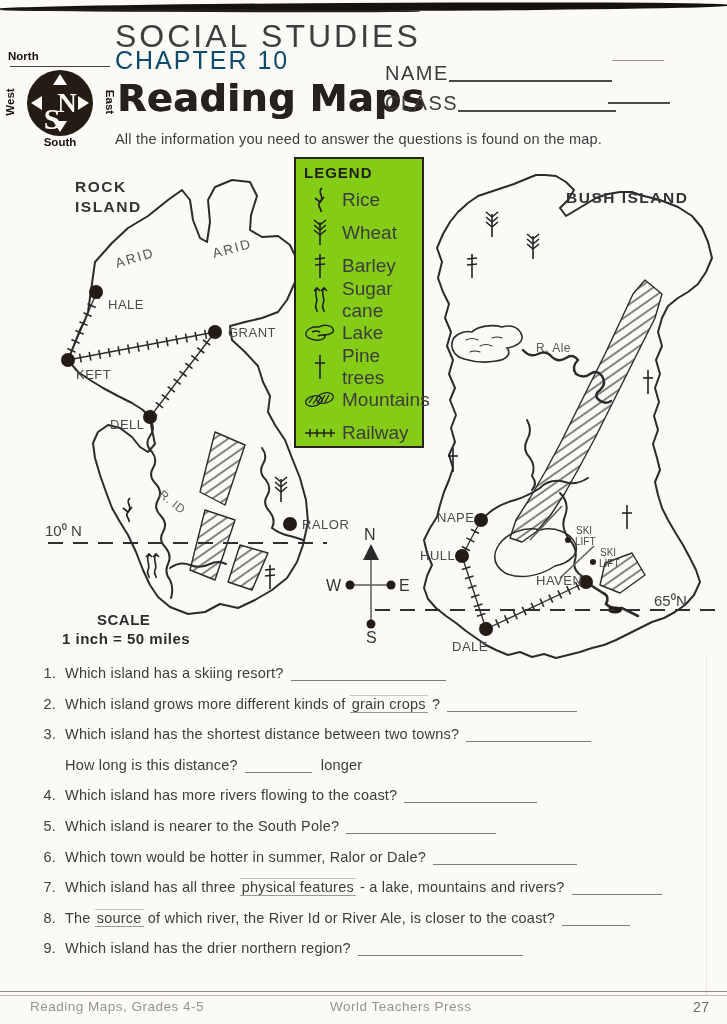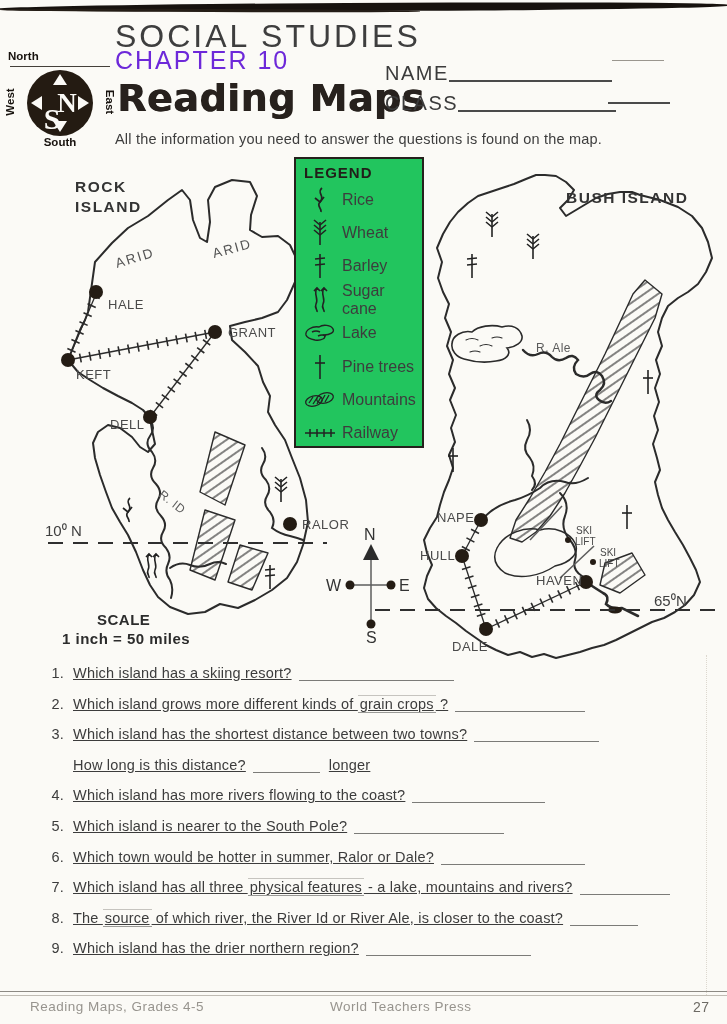--- a/index.html
+++ b/index.html
@@ -8,62 +8,62 @@
     background:#fbfaf6;
     font-family:"Liberation Sans", sans-serif;
     color:#3c3c3c;
   }
   
   .scan-streak{position:absolute;left:-6px;top:3px;width:740px;height:8px;background:#17120e;border-radius:50% 40% 45% 50% / 60% 50% 55% 45%;transform:rotate(-0.25deg);z-index:10;}
   .scan-streak2{position:absolute;left:0;top:9px;width:420px;height:3px;background:#241d16;border-radius:40%;transform:rotate(0.2deg);z-index:10;}
   .edge-dots{position:absolute;left:706px;top:655px;height:340px;border-left:1px dotted #ddd8cf;z-index:2;}
   
   .course-title{position:absolute;left:115px;top:18px;font-size:32px;letter-spacing:3px;color:#3e3e3e;}
-  .chapter-title{position:absolute;left:115px;top:46px;font-size:25px;letter-spacing:2px;color:#6d28d9;}
+  .chapter-title{position:absolute;left:115px;top:46px;font-size:25px;letter-spacing:2px;color:#0c4a6e;}
   .main-title{position:absolute;left:117px;top:76px;font-size:38px;font-weight:bold;font-family:"DejaVu Sans",sans-serif;color:#27211d;letter-spacing:0.5px;text-shadow:0.7px 0 0 #27211d;}
   .instructions{position:absolute;left:115px;top:131px;font-size:14.5px;color:#3d3d3d;letter-spacing:0.2px;}
   .idfield{position:absolute;font-size:20px;letter-spacing:1.5px;color:#3b3b3b;white-space:nowrap;text-align:center;}
   .idfield .id-line{display:inline-block;border-bottom:2px solid #4a4a4a;height:16px;vertical-align:-2px;}
   .tr-line{position:absolute;border-bottom:1.5px solid #9a968e;}
   
   .compass-logo{position:absolute;left:8px;top:50px;width:104px;height:104px;z-index:3;}
   .compass-logo .dir{position:absolute;font-size:11.5px;font-weight:bold;color:#17120e;}
   .compass-logo .north{top:0;left:0;width:104px;text-align:left;}
   .compass-logo .south{top:86px;left:0;width:104px;text-align:center;}
   .compass-logo .west{left:-12px;top:46px;transform:rotate(-90deg);}
   .compass-logo .east{right:-10px;top:46px;transform:rotate(90deg);}
   .compass-logo .nline{position:absolute;left:2px;top:16px;width:100px;border-bottom:1.5px solid #44403a;}
   .compass-logo svg{position:absolute;left:18px;top:19px;}
   
-  .legend-box{position:absolute;left:294px;top:157px;width:130px;height:291px;border:2px solid #25211c;background:#22c55e;z-index:5;box-sizing:border-box;}
+  .legend-box{position:absolute;left:294px;top:157px;width:130px;height:291px;border:2px solid #25211c;background:#84cc16;z-index:5;box-sizing:border-box;}
   .legend-title{margin:5px 0 2px 8px;font-weight:bold;font-size:15px;letter-spacing:1px;color:#221e19;}
   .legend-item{display:flex;align-items:center;height:33.4px;padding-left:8px;}
   .legend-sym{width:32px;flex:none;display:flex;justify-content:center;}
-  .legend-label{font-size:16px;color:#3d3d3d;margin-left:6px;}
+  .legend-label{font-size:19px;color:#3d3d3d;margin-left:6px;}
   
   .map-svg{position:absolute;left:0;top:148px;z-index:1;}
   .map-svg text{font-family:"Liberation Sans",sans-serif;}
   .isl{fill:#fbfaf6;stroke:#2b2b2b;stroke-width:2;stroke-linejoin:round;}
   .mtn{fill:url(#hatch);stroke:#2b2b2b;stroke-width:1.4;stroke-linejoin:round;}
   .river{fill:none;stroke:#2b2b2b;stroke-width:2;stroke-linecap:round;}
   .rail-main{stroke:#2b2b2b;stroke-width:1.3;}
   .rail-ticks{stroke:#2b2b2b;stroke-width:9;stroke-dasharray:1.6 8.2;}
   .lat-line{stroke:#2f2f2f;stroke-width:2;stroke-dasharray:15 10;fill:none;}
   .town-dot{fill:#241c14;}
   .town-lbl{font-size:13px;letter-spacing:0.5px;fill:#4a4a4a;}
   .isl-name{font-size:15.5px;font-weight:bold;letter-spacing:1.5px;fill:#333;}
   .region-lbl{font-size:13.5px;letter-spacing:2px;fill:#545454;}
   .river-lbl{font-size:12px;fill:#5a5a5a;letter-spacing:0.5px;}
   .lat-lbl{font-size:15px;fill:#3e3e3e;}
   .scale-lbl{font-size:15px;font-weight:bold;fill:#2c2c2c;letter-spacing:0.5px;}
   .ski-lbl{font-size:10px;fill:#4a4a4a;}
   .rose-lbl{font-size:16px;fill:#333;}
   .rose-line{stroke:#5c5c5c;stroke-width:1.5;}
   
-  .questions{position:absolute;left:36px;top:658px;width:690px;z-index:4;text-decoration:underline;}
+  .questions{position:absolute;left:28px;top:658px;width:690px;z-index:4;}
   .q-row{height:30.6px;line-height:30.6px;white-space:nowrap;font-size:14.5px;color:#3c3c3c;letter-spacing:0.2px;}
   .q-num{display:inline-block;width:28px;text-align:right;margin-right:9px;}
   .q-blank{display:inline-block;border-bottom:1.5px solid #7b7b78;height:1em;margin-left:7px;vertical-align:-3px;}
   .q-suffix{margin-left:9px;}
   .u-term{border-bottom:1.5px solid #9a9a97;border-top:1px solid #c6c4bf;padding:0 2px;}
   
   .footer-rule1{position:absolute;left:0;top:991px;width:727px;border-top:1.5px solid #8d8a84;}
   .footer-rule2{position:absolute;left:0;top:995px;width:727px;border-top:1px solid #c0bcb4;}
   .footer{position:absolute;top:999px;width:727px;font-size:13.5px;color:#97948e;letter-spacing:0.5px;z-index:3;}
   .footer .f-left{position:absolute;left:30px;top:0;}

